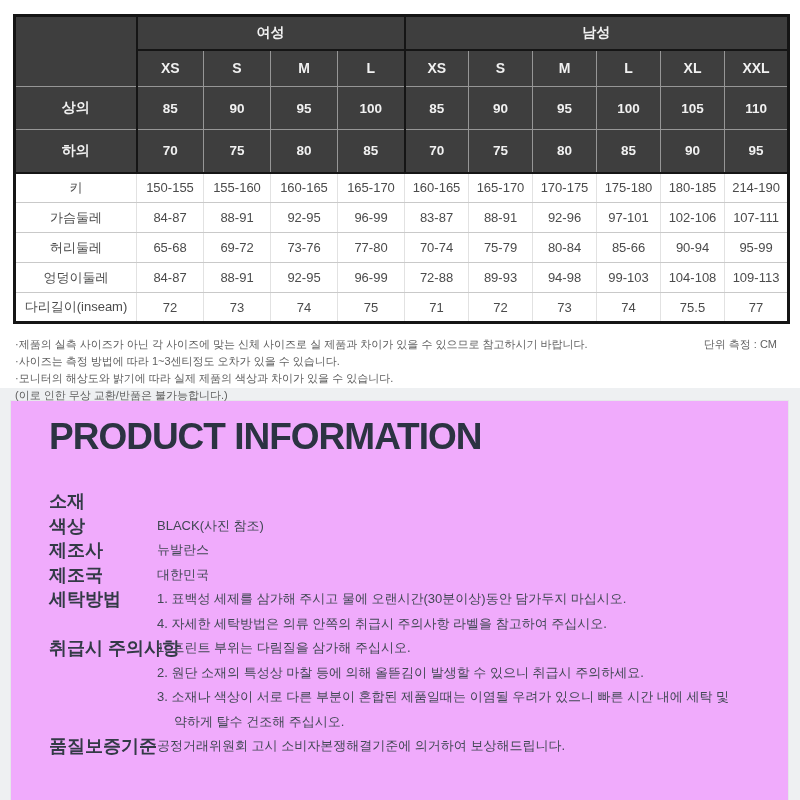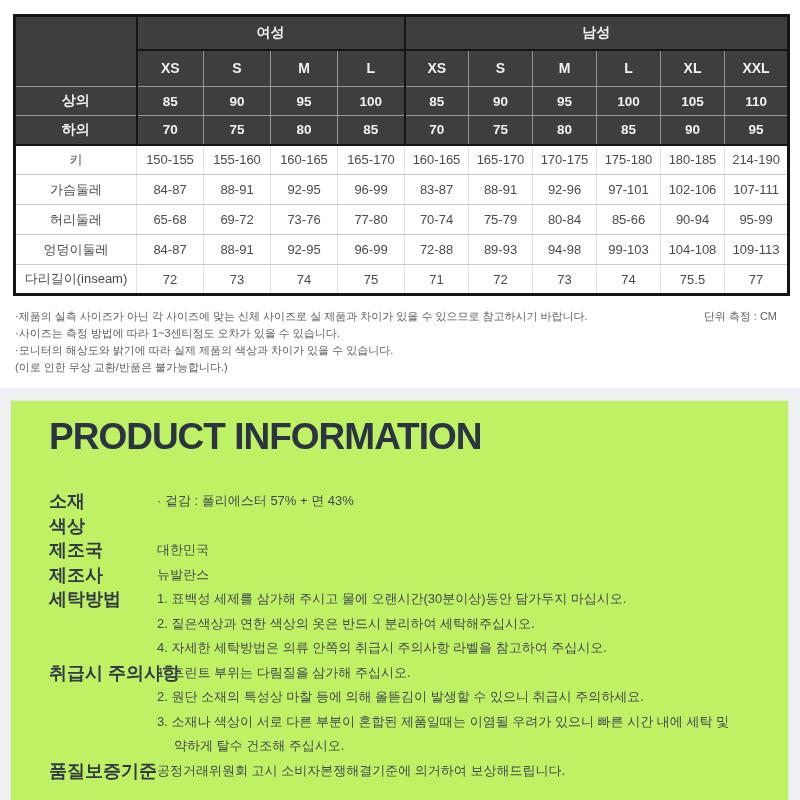--- a/index.html
+++ b/index.html
@@ -20,21 +20,21 @@
   td { text-align: center; vertical-align: middle; padding: 0; }
   
   td.dk {
     background: #3e3e3e; color: #f1f1f1;
     border: 1px solid #969696;
     font-size: 14px; font-weight: 700;
   }
   td.dk.num { font-size: 13.5px; }
   tr.gh1 td { height: 34px; }
   tr.gh2 td { height: 37px; }
-  tr.dkrow td { height: 29px; }
+  tr.dkrow td { height: 43px; }
   td.b-right-dark { border-right: 2px solid #151515 !important; }
   td.b-bottom-dark { border-bottom: 2px solid #151515 !important; }
   
   tr.bodyrow td {
     height: 30px; background: #ffffff; color: #4b4b4b;
     font-size: 13px;
     border-bottom: 1px solid #c9c9c9;
     border-right: 1px solid #e2e2e2;
     border-left: 1px solid #e2e2e2;
   }
@@ -45,21 +45,21 @@
   .notes { margin: 12px 0 0 2px; width: 772px; }
   .note-row {
     display: flex; justify-content: space-between; align-items: baseline;
     font-size: 11px; line-height: 17px; color: #606060; white-space: nowrap;
   }
   .note-unit { color: #606060; padding-right: 10px; }
 
   
   .bottom-wrap { height: 412px; background: #eef0f2; padding: 12px 11px 0 10px; }
   .card {
-    background: #bef264; height: 400px; width: 779px;
+    background: #f0abfc; height: 400px; width: 779px;
     border: 1px solid #e6e7ea; border-bottom: none;
     padding: 16px 20px 0 38px; overflow: hidden;
   }
   .pi-title {
     margin: 0; font-size: 37px; line-height: 40px; font-weight: 800;
     letter-spacing: -1px; color: #2c3342;
   }
   .info-rows { margin-top: 32px; }
   .info-row { display: flex; align-items: flex-start; }
   .info-label {
@@ -217,44 +217,43 @@
         </div>
       </div>
   </section>
 
   <div class="bottom-wrap">
     <div class="card">
       <h1 class="pi-title">PRODUCT INFORMATION</h1>
       <div class="info-rows" id="info-rows">
           <div class="info-row">
             <div class="info-label">소재</div>
-            <div class="info-value">
-              <div class="line">· 겉감 : 폴리에스터 57% + 면 43%</div>
-            </div>
           </div>
           <div class="info-row">
             <div class="info-label">색상</div>
+            <div class="info-value">
+              <div class="line">BLACK(사진 참조)</div>
+            </div>
+          </div>
+          <div class="info-row">
+            <div class="info-label">제조사</div>
+            <div class="info-value">
+              <div class="line">뉴발란스</div>
+            </div>
           </div>
           <div class="info-row">
             <div class="info-label">제조국</div>
             <div class="info-value">
               <div class="line">대한민국</div>
             </div>
           </div>
           <div class="info-row">
-            <div class="info-label">제조사</div>
-            <div class="info-value">
-              <div class="line">뉴발란스</div>
-            </div>
-          </div>
-          <div class="info-row">
             <div class="info-label">세탁방법</div>
             <div class="info-value">
               <div class="line">1. 표백성 세제를 삼가해 주시고 물에 오랜시간(30분이상)동안 담가두지 마십시오.</div>
-              <div class="line">2. 짙은색상과 연한 색상의 옷은 반드시 분리하여 세탁해주십시오.</div>
               <div class="line">4. 자세한 세탁방법은 의류 안쪽의 취급시 주의사항 라벨을 참고하여 주십시오.</div>
             </div>
           </div>
           <div class="info-row">
             <div class="info-label">취급시 주의사항</div>
             <div class="info-value">
               <div class="line">1. 프린트 부위는 다림질을 삼가해 주십시오.</div>
               <div class="line">2. 원단 소재의 특성상 마찰 등에 의해 올뜯김이 발생할 수 있으니 취급시 주의하세요.</div>
               <div class="line">3. 소재나 색상이 서로 다른 부분이 혼합된 제품일때는 이염될 우려가 있으니 빠른 시간 내에 세탁 및</div>
               <div class="line cont">약하게 탈수 건조해 주십시오.</div>

